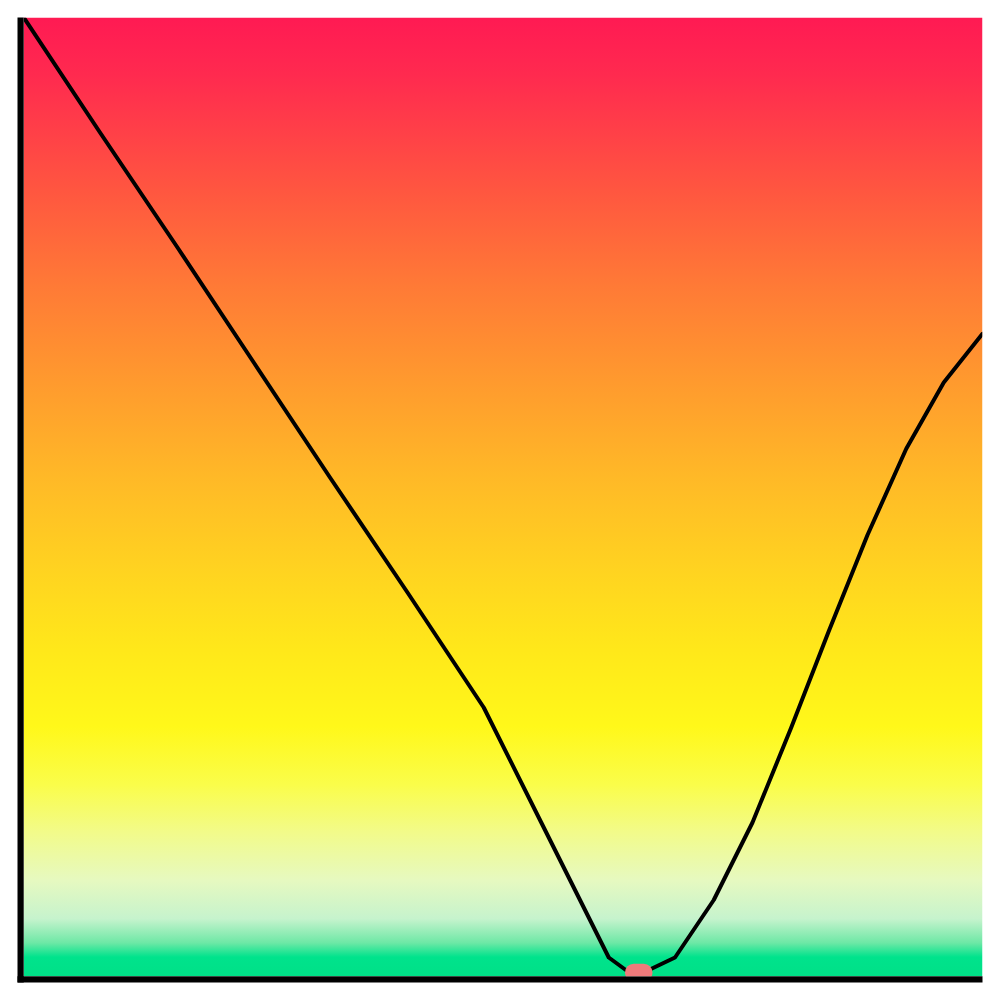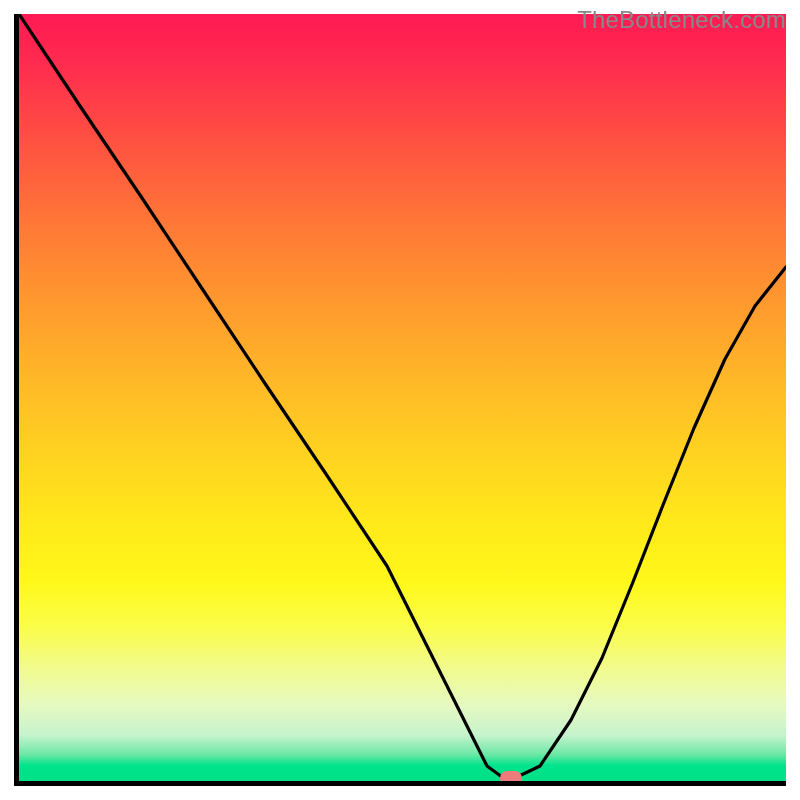--- a/index.html
+++ b/index.html
@@ -97,14 +97,13 @@
                L 644 491
                L 675 414
                L 706 345
                L 736 292
                L 767 253" fill="none" stroke="#000" stroke-width="3.2" stroke-linejoin="round" stroke-linecap="round"></path>
     </svg>
 
     <div class="marker" style="left:492px; top:764px;"></div>
   </div>
 
-  <div class="watermark">TheBottleneck.com</div>
 </div>
 
 </body></html>

